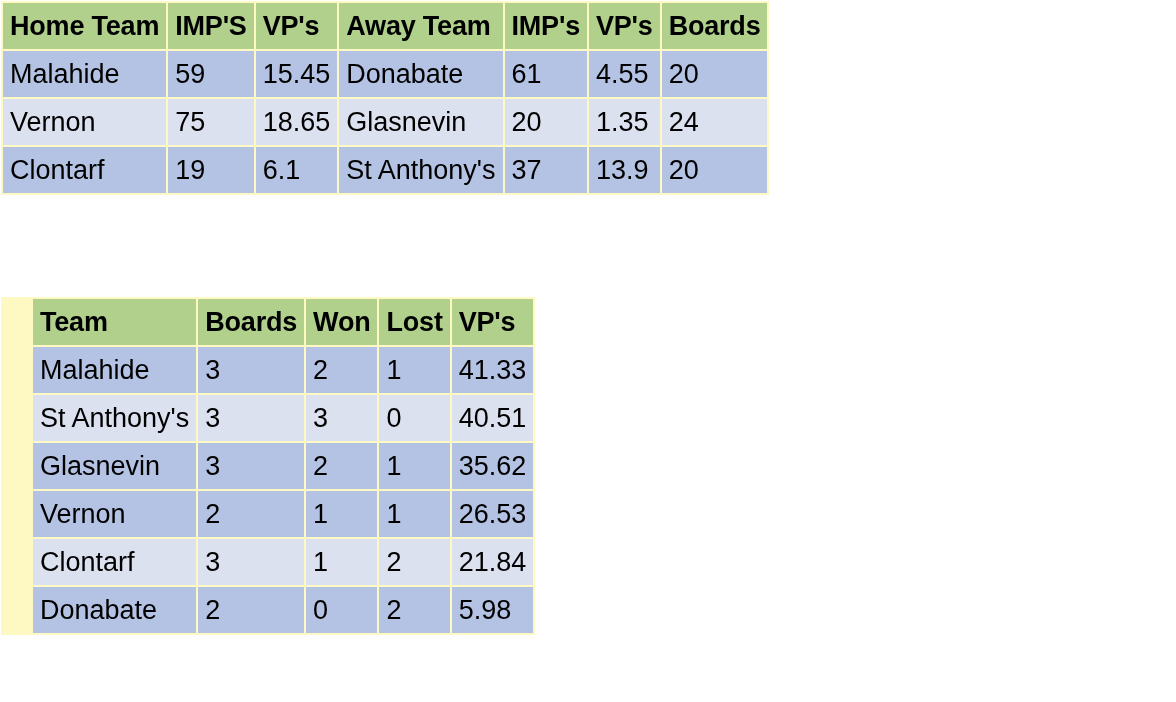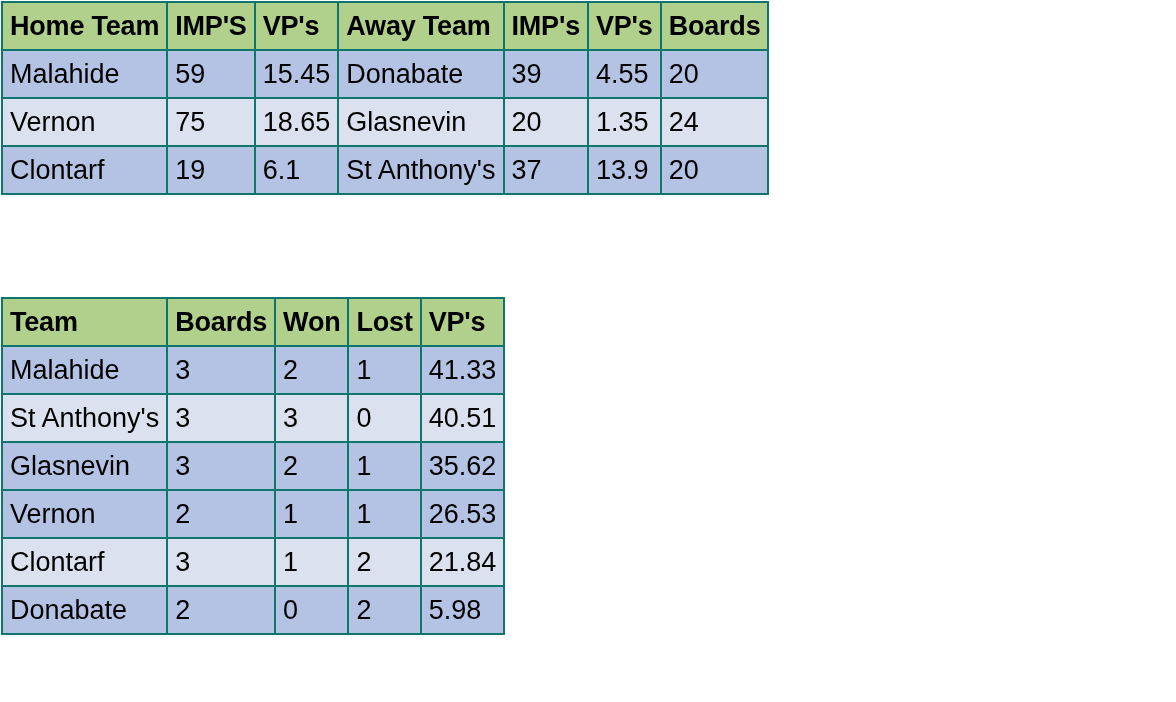--- a/index.html
+++ b/index.html
@@ -19,21 +19,21 @@
 
   .sheet {
     position: absolute;
     left: 0;
     top: 0;
   }
 
   table.grid {
     border-collapse: separate;
     border-spacing: 2px;
-    background: #0f766e;
+    background: #fef9c3;
     table-layout: fixed;
   }
 
   table.grid th,
   table.grid td {
     height: 46px;
     padding: 0 7px;
     font-size: 27px;
     line-height: 46px;
     white-space: nowrap;
@@ -63,21 +63,21 @@
   #results-table { position: absolute; left: 1px; top: 1px; }
   #results-table col.c0 { width: 235px; }
   #results-table col.c1 { width: 136px; }
   #results-table col.c2 { width: 136px; }
   #results-table col.c3 { width: 205px; }
   #results-table col.c4 { width: 156px; }
   #results-table col.c5 { width: 157px; }
   #results-table col.c6 { width: 135px; }
 
   
-  #standings-table { position: absolute; left: 1px; top: 297px; }
+  #standings-table { position: absolute; left: 1px; top: 297px; padding-left: 30px; }
   #standings-table col.s0 { width: 245px; }
   #standings-table col.s1 { width: 171px; }
   #standings-table col.s2 { width: 170px; }
   #standings-table col.s3 { width: 156px; }
   #standings-table col.s4 { width: 135px; }
 </style>
 </head>
 <body>
 
 <div class="sheet">
@@ -102,21 +102,21 @@
         <th>VP's</th>
         <th>Boards</th>
       </tr>
     </thead>
     <tbody id="results-body">
         <tr class="band-dark">
           <td class="txt">Malahide</td>
           <td class="num">59</td>
           <td class="num">15.45</td>
           <td class="txt">Donabate</td>
-          <td class="num">39</td>
+          <td class="num">61</td>
           <td class="num">4.55</td>
           <td class="num">20</td>
         </tr>
         <tr class="band-light">
           <td class="txt">Vernon</td>
           <td class="num">75</td>
           <td class="num">18.65</td>
           <td class="txt">Glasnevin</td>
           <td class="num">20</td>
           <td class="num">1.35</td>

